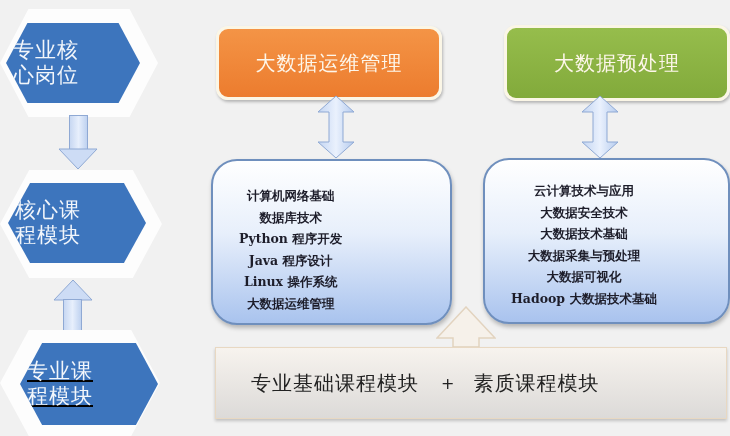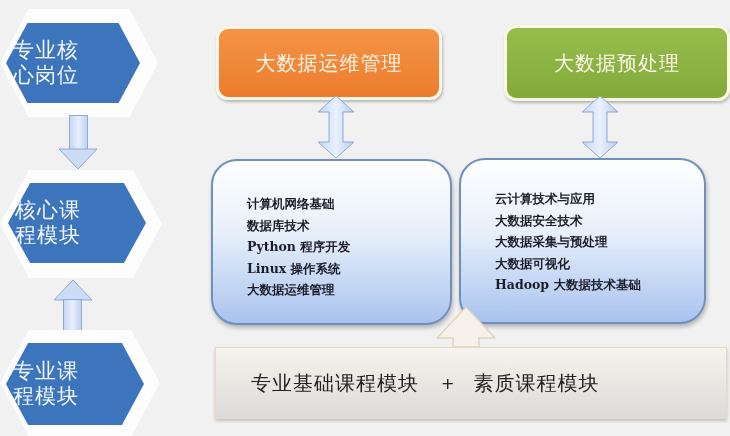--- a/index.html
+++ b/index.html
@@ -4,21 +4,21 @@
 <style>
   html,body{margin:0;padding:0;}
   body{width:730px;height:436px;background:#f1f1f1;position:relative;overflow:hidden;font-family:"DejaVu Sans",sans-serif;}
   .abs{position:absolute;}
   .hex-outer{position:absolute;background:#fdfdfd;clip-path:polygon(18% 0,82% 0,100% 50%,82% 100%,18% 100%,0 50%);}
   .hex-inner{position:absolute;background:#3d75bd;clip-path:polygon(16% 0,84% 0,100% 50%,84% 100%,16% 100%,0 50%);display:flex;align-items:center;justify-content:flex-start;}
   .hex-text{color:#f2f6fb;font-size:21px;line-height:25px;text-align:center;width:80px;letter-spacing:1px;}
   .vbar{position:absolute;background:linear-gradient(90deg,#c8d8f2,#e7effc,#bfd2f0);border:1px solid #8fa9d4;}
   .head-box{position:absolute;border-radius:12px;border:3px solid #fbf6e6;box-shadow:1px 2px 3px rgba(0,0,0,0.25);display:flex;align-items:center;justify-content:center;color:#fdf6ea;font-size:20px;letter-spacing:1px;}
   .list-box{position:absolute;border-radius:26px;border:2px solid #6f8fbd;background:linear-gradient(180deg,#ffffff 0%,#e7effb 45%,#a9c3ee 100%);box-shadow:1px 3px 4px rgba(0,0,0,0.25);}
-  .list-box ul{list-style:none;margin:16px;padding:0;position:absolute;}
+  .list-box ul{list-style:none;margin:8px;padding:0;position:absolute;text-align:center;}
   .list-box li{font-family:"DejaVu Serif",serif;font-weight:bold;font-size:12.5px;color:#1d1d2a;height:21.5px;line-height:21.5px;white-space:nowrap;}
   .bottom-box{position:absolute;background:linear-gradient(180deg,#f7f3ee 0%,#dcdad8 100%);border:1px solid #e8d8c2;box-shadow:0 2px 3px rgba(0,0,0,0.2);display:flex;align-items:center;}
   .bottom-text{font-size:20px;color:#222;letter-spacing:1px;}
 </style>
 </head>
 <body>
 
 <div class="hex-outer" style="left:0;top:9px;width:158px;height:108px;"></div>
 <div class="hex-inner" style="left:6px;top:23px;width:134px;height:80px;">
   <div class="hex-text">
@@ -39,21 +39,21 @@
       <div>程模块</div>
     </div>
 </div>
 
 <svg class="abs" style="left:53px;top:279px;" width="40" height="22" viewBox="0 0 40 22">
     <polygon points="1,21 39,21 20,1" fill="#cddcf5" stroke="#8fa9d4" stroke-width="1"></polygon>
   </svg>
 <div class="vbar" style="left:63px;top:299px;width:17px;height:34px;"></div>
 
 <div class="hex-outer" style="left:0;top:330px;width:160px;height:106px;"></div>
-<div class="hex-inner" style="left:6px;top:343px;width:138px;height:82px;">
+<div class="hex-inner" style="left:20px;top:343px;width:138px;height:82px;text-decoration:underline;">
   <div class="hex-text">
       <div>专业课</div>
       <div>程模块</div>
     </div>
 </div>
 
 <div class="head-box" style="left:216px;top:26px;width:220px;height:68px;background:linear-gradient(180deg,#f49446,#ec7c2e);">
   <span>大数据运维管理</span>
 </div>
 <div class="head-box" style="left:504px;top:25px;width:220px;height:70px;background:linear-gradient(180deg,#96bd4c,#82aa3b);">
@@ -72,28 +72,30 @@
 </svg>
 <svg class="abs" style="left:580px;top:95px;" width="40" height="64" viewBox="0 0 40 64">
   <polygon points="20,1 38,17 27,17 27,47 38,47 20,63 2,47 13,47 13,17 2,17" fill="url(#ga)" stroke="#8fa9d4" stroke-width="1"></polygon>
 </svg>
 
 <div class="list-box" style="left:211px;top:159px;width:237px;height:162px;">
   <ul style="left:18px;top:16px;">
     <li>计算机网络基础</li>
     <li>数据库技术</li>
     <li>Python 程序开发</li>
+    <li>Java 程序设计</li>
     <li>Linux 操作系统</li>
     <li>大数据运维管理</li>
   </ul>
 </div>
-<div class="list-box" style="left:459px;top:158px;width:243px;height:162px;">
+<div class="list-box" style="left:483px;top:158px;width:243px;height:162px;">
   <ul style="left:18px;top:12px;">
     <li>云计算技术与应用</li>
     <li>大数据安全技术</li>
+    <li>大数据技术基础</li>
     <li>大数据采集与预处理</li>
     <li>大数据可视化</li>
     <li>Hadoop 大数据技术基础</li>
   </ul>
 </div>
 
 <svg class="abs" style="left:436px;top:306px;" width="60" height="42" viewBox="0 0 60 42">
   <polygon points="30,1 59,32 43,32 43,41 17,41 17,32 1,32" fill="#f6f1ea" stroke="#e2d3bf" stroke-width="1.5"></polygon>
 </svg>
 

